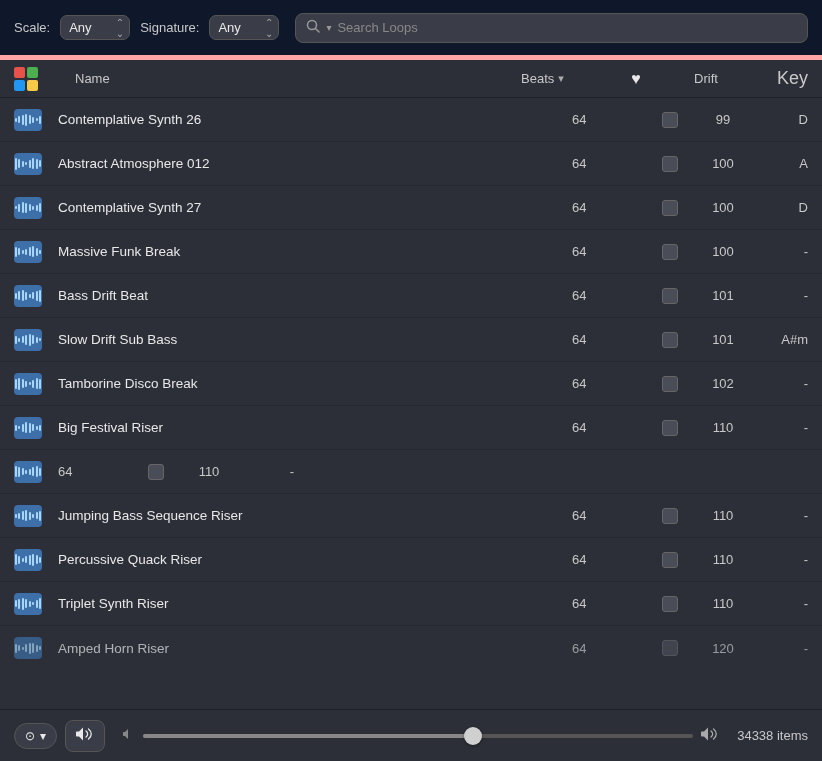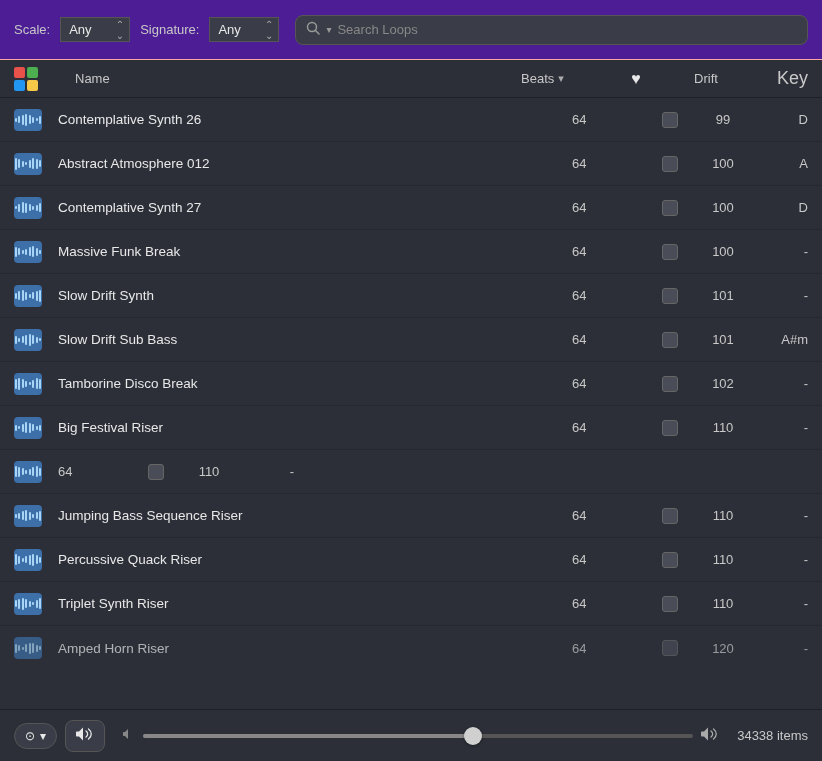--- a/index.html
+++ b/index.html
@@ -23,44 +23,44 @@
       display: flex;
       flex-direction: column;
       background: #2c2f38;
     }
 
     
     .toolbar {
       display: flex;
       align-items: center;
       padding: 10px 14px;
-      background: #4c1d95;
+      background: #0f172a;
       gap: 10px;
-      border-bottom: 1px solid #fca5a5;
+      border-bottom: 5px solid #fca5a5;
       min-height: 60px;
       justify-content: flex-end;
     }
 
     .toolbar-label {
       font-size: 13px;
       color: #c8c8c8;
       font-weight: 500;
     }
 
     .select-wrapper {
       position: relative;
       display: inline-flex;
       align-items: center;
     }
 
     .toolbar-select {
       appearance: none;
       background: #3a3d47;
       border: 1px solid #555;
-      border-radius: 0;
+      border-radius: 7px;
       color: #e8e8e8;
       font-size: 13px;
       padding: 4px 22px 4px 8px;
       cursor: pointer;
       outline: none;
       min-width: 70px;
     }
 
     .select-arrow {
       position: absolute;
@@ -534,21 +534,21 @@
               <div class="waveform-bar" style="height: 9px;"></div>
               <div class="waveform-bar" style="height: 11px;"></div>
               <div class="waveform-bar" style="height: 8px;"></div>
               <div class="waveform-bar" style="height: 4px;"></div>
               <div class="waveform-bar" style="height: 7px;"></div>
               <div class="waveform-bar" style="height: 10px;"></div>
               <div class="waveform-bar" style="height: 12px;"></div>
             </div>
           </div>
         </div>
-        <div class="row-name">Slow Drift Synth</div>
+        <div class="row-name">Bass Drift Beat</div>
         <div class="row-beats">64</div>
         <div class="row-favorite">
           <div class="fav-checkbox"></div>
         </div>
         <div class="row-tempo">101</div>
         <div class="row-key">-</div>
       </div>
       <div class="table-row">
         <div class="row-icon">
           <div class="waveform-icon">

